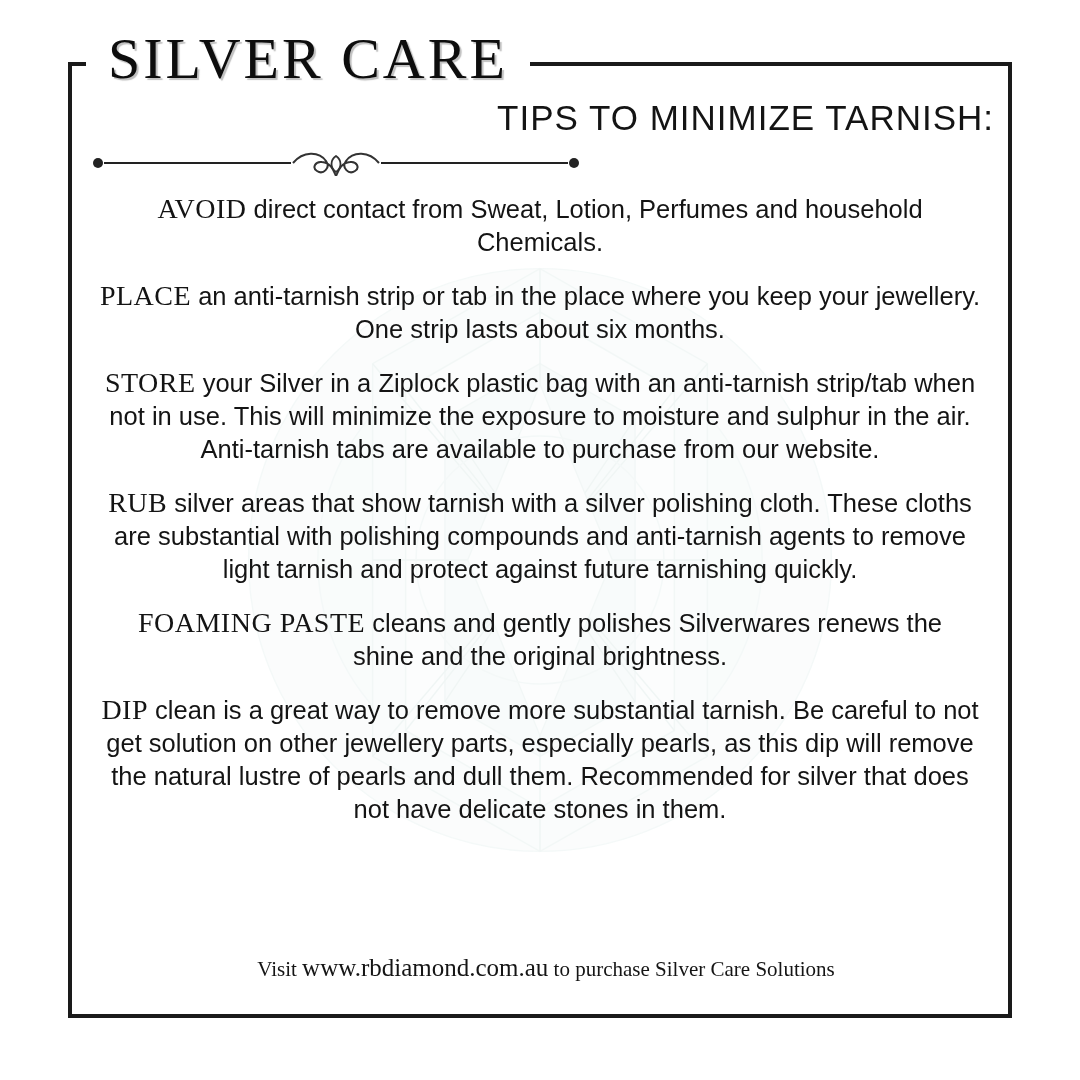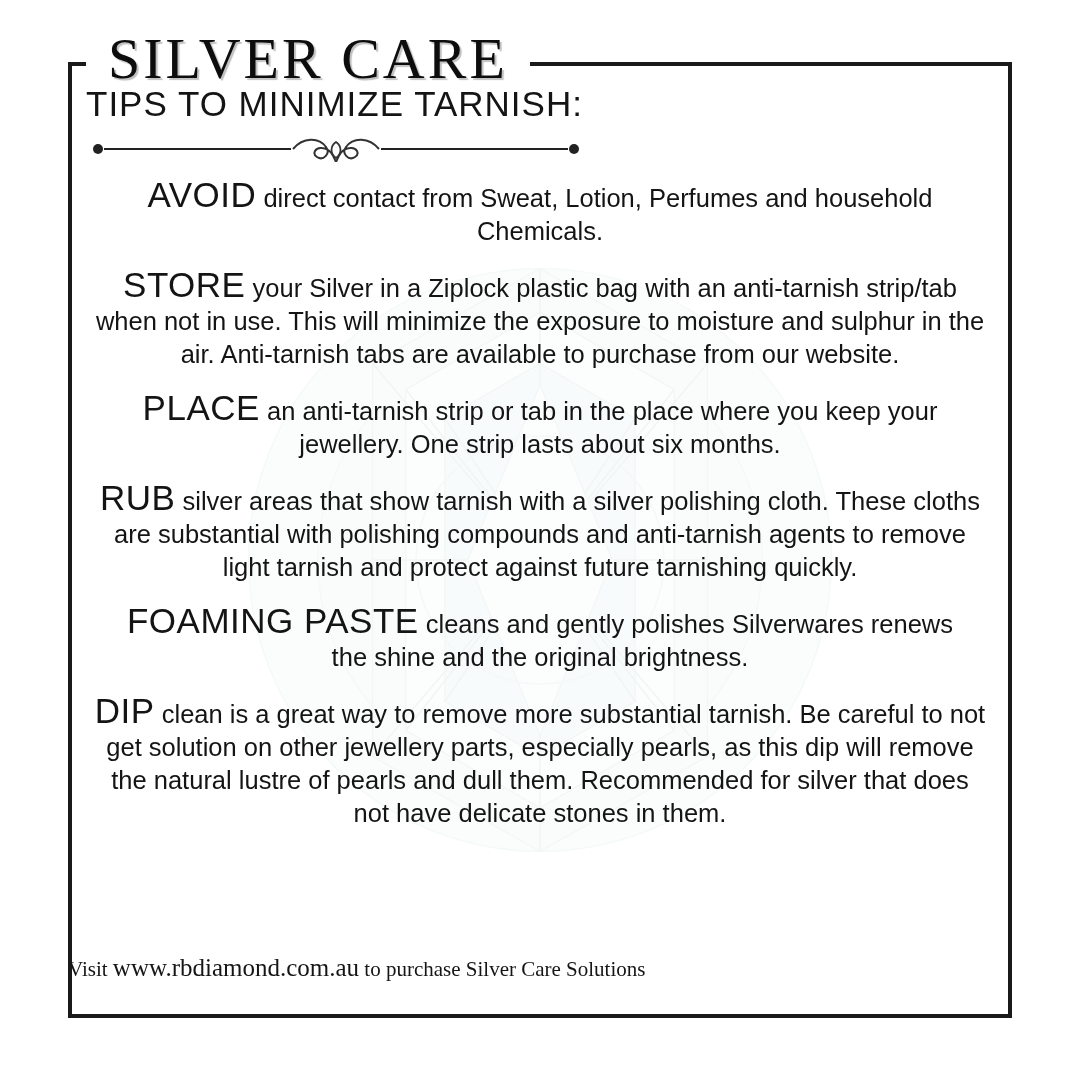--- a/index.html
+++ b/index.html
@@ -64,24 +64,25 @@
     font-family: "Liberation Serif", serif;
     font-size: 58px;
     line-height: 62px;
     letter-spacing: 3px;
     color: #0d0d0d;
     text-shadow: 2px 2px 1px rgba(140,140,140,0.55);
     white-space: nowrap;
   }
 
   .subtitle {
-    text-align: left;
+    text-align: right;
     font-size: 35px;
     line-height: 40px;
     letter-spacing: 1px;
+    margin-top: 14px;
     color: #141414;
     font-weight: 400;
   }
 
   .divider {
     margin: 12px auto 6px auto;
     width: 500px;
     height: 26px;
   }
 
@@ -90,34 +91,36 @@
   }
   .tip {
     text-align: center;
     font-size: 25.5px;
     line-height: 33px;
     color: #141414;
     margin-bottom: 20px;
     padding: 0 6px;
   }
   .tip .kw {
-    font-size: 35px;
+    font-size: 28px;
     letter-spacing: 0.5px;
+    font-family: Liberation Serif, serif;
   }
   .tip.narrow { padding: 0 30px; }
 
   .footer {
     position: absolute;
     left: 0;
     right: 0;
     bottom: 36px;
-    text-align: left;
+    text-align: center;
     font-family: "Liberation Serif", serif;
     font-size: 21px;
     color: #151515;
+    padding-left: 12px;
   }
   .footer .site {
     font-size: 25px;
   }
 </style>
 </head>
 <body>
 
 <div class="page">
 
@@ -161,25 +164,25 @@
       <path d="M250 6 c-6 4 -6 12 0 16 c6 -4 6 -12 0 -16z" fill="none" stroke="#333" stroke-width="1.8"></path>
     </svg>
 
     <div class="tips">
 
       <div class="tip narrow">
         <span class="kw">AVOID</span><span> direct contact from Sweat, Lotion, Perfumes and household Chemicals.</span>
       </div>
 
       <div class="tip">
+        <span class="kw">PLACE</span><span> an anti-tarnish strip or tab in the place where you keep your jewellery. One strip lasts about six months.</span>
+      </div>
+
+      <div class="tip">
         <span class="kw">STORE</span><span>  your Silver in a Ziplock plastic bag with an anti-tarnish strip/tab when not in use. This will minimize the exposure to moisture and sulphur in the air. Anti-tarnish tabs are available to purchase from our website.</span>
-      </div>
-
-      <div class="tip">
-        <span class="kw">PLACE</span><span> an anti-tarnish strip or tab in the place where you keep your jewellery. One strip lasts about six months.</span>
       </div>
 
       <div class="tip">
         <span class="kw">RUB</span><span> silver areas that show tarnish with a silver polishing cloth. These cloths are substantial with polishing compounds and anti-tarnish agents to remove light tarnish and protect against future tarnishing quickly.</span>
       </div>
 
       <div class="tip narrow">
         <span class="kw">FOAMING PASTE</span><span> cleans and gently polishes Silverwares renews the shine and the original brightness.</span>
       </div>
 

